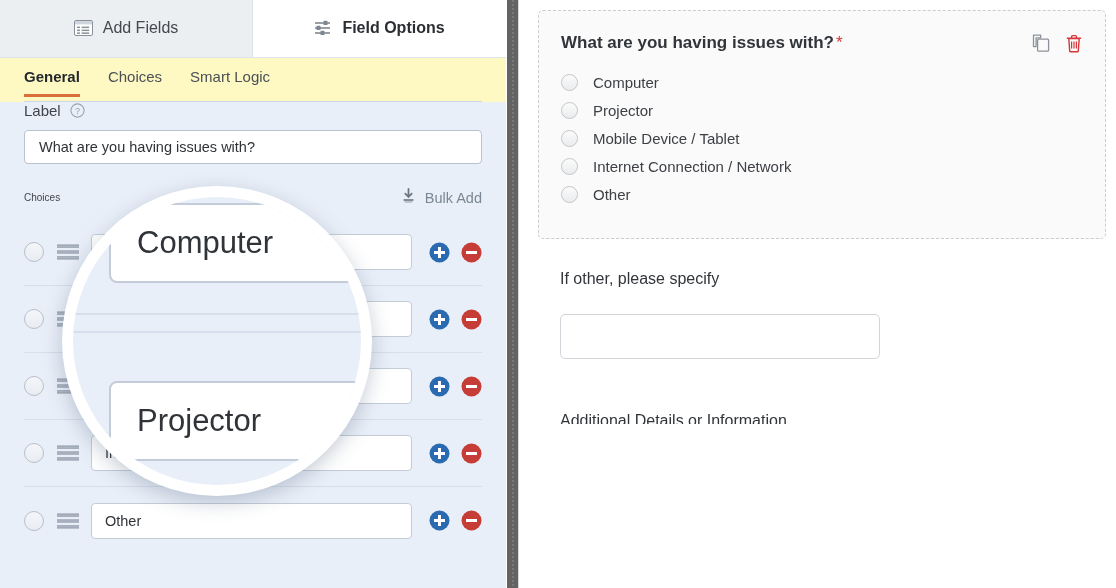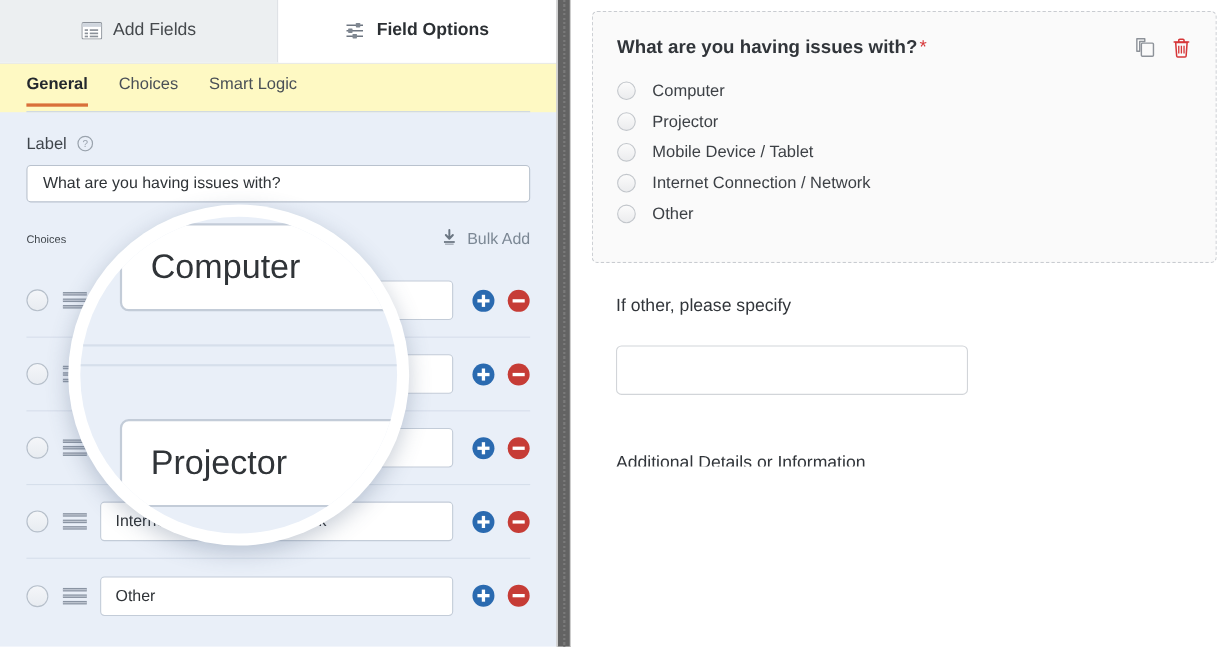--- a/index.html
+++ b/index.html
@@ -71,21 +71,20 @@
   }
   .subtabs-rule {
     position: absolute; left: 24px; right: 24px; bottom: 0;
     height: 1px; background: #ccd6e4;
   }
 
   .field-body { padding: 0 24px; position: relative; }
 
   .label-row {
     display: flex; align-items: center; gap: 9px;
-    margin-top: 20px;
     font-size: 15px; color: #3f454b;
   }
   .help-ico { display: inline-flex; }
 
   .label-input {
     margin-top: 11px;
     width: 458px; height: 34px;
     background: #ffffff;
     border: 1px solid #b9c2ce;
     border-radius: 4px;

